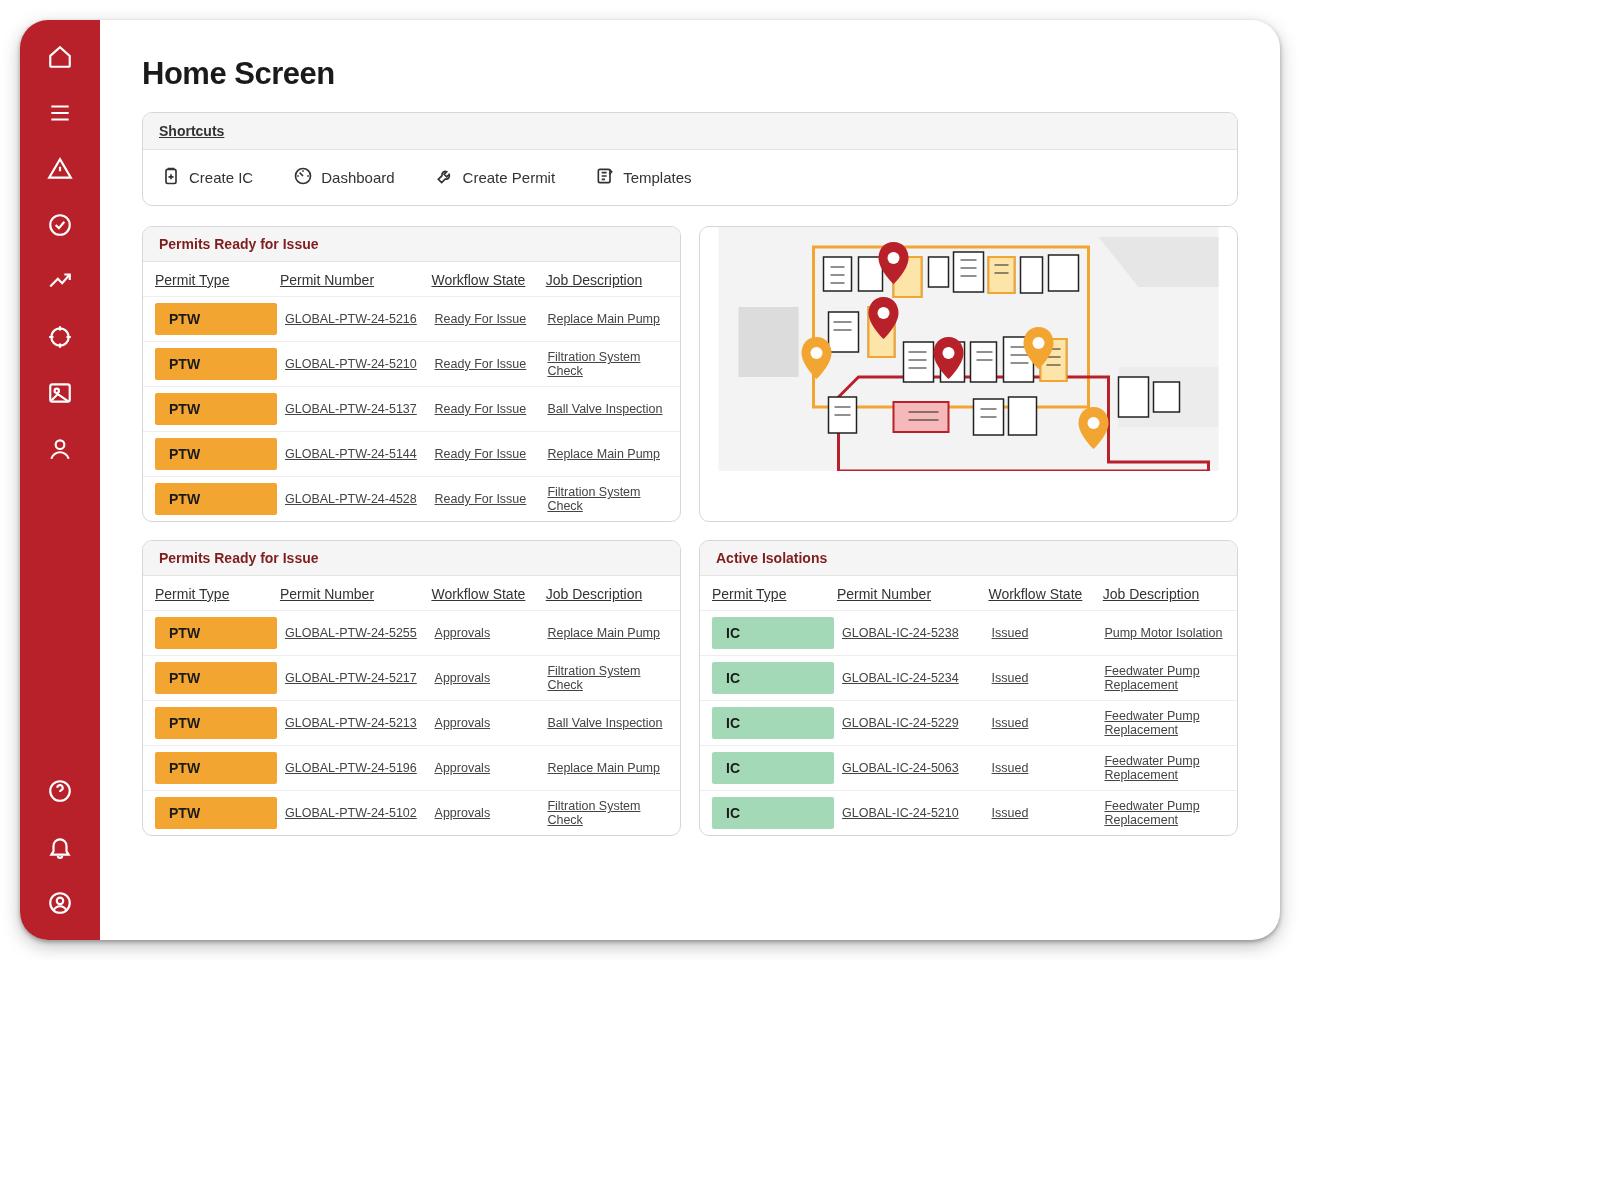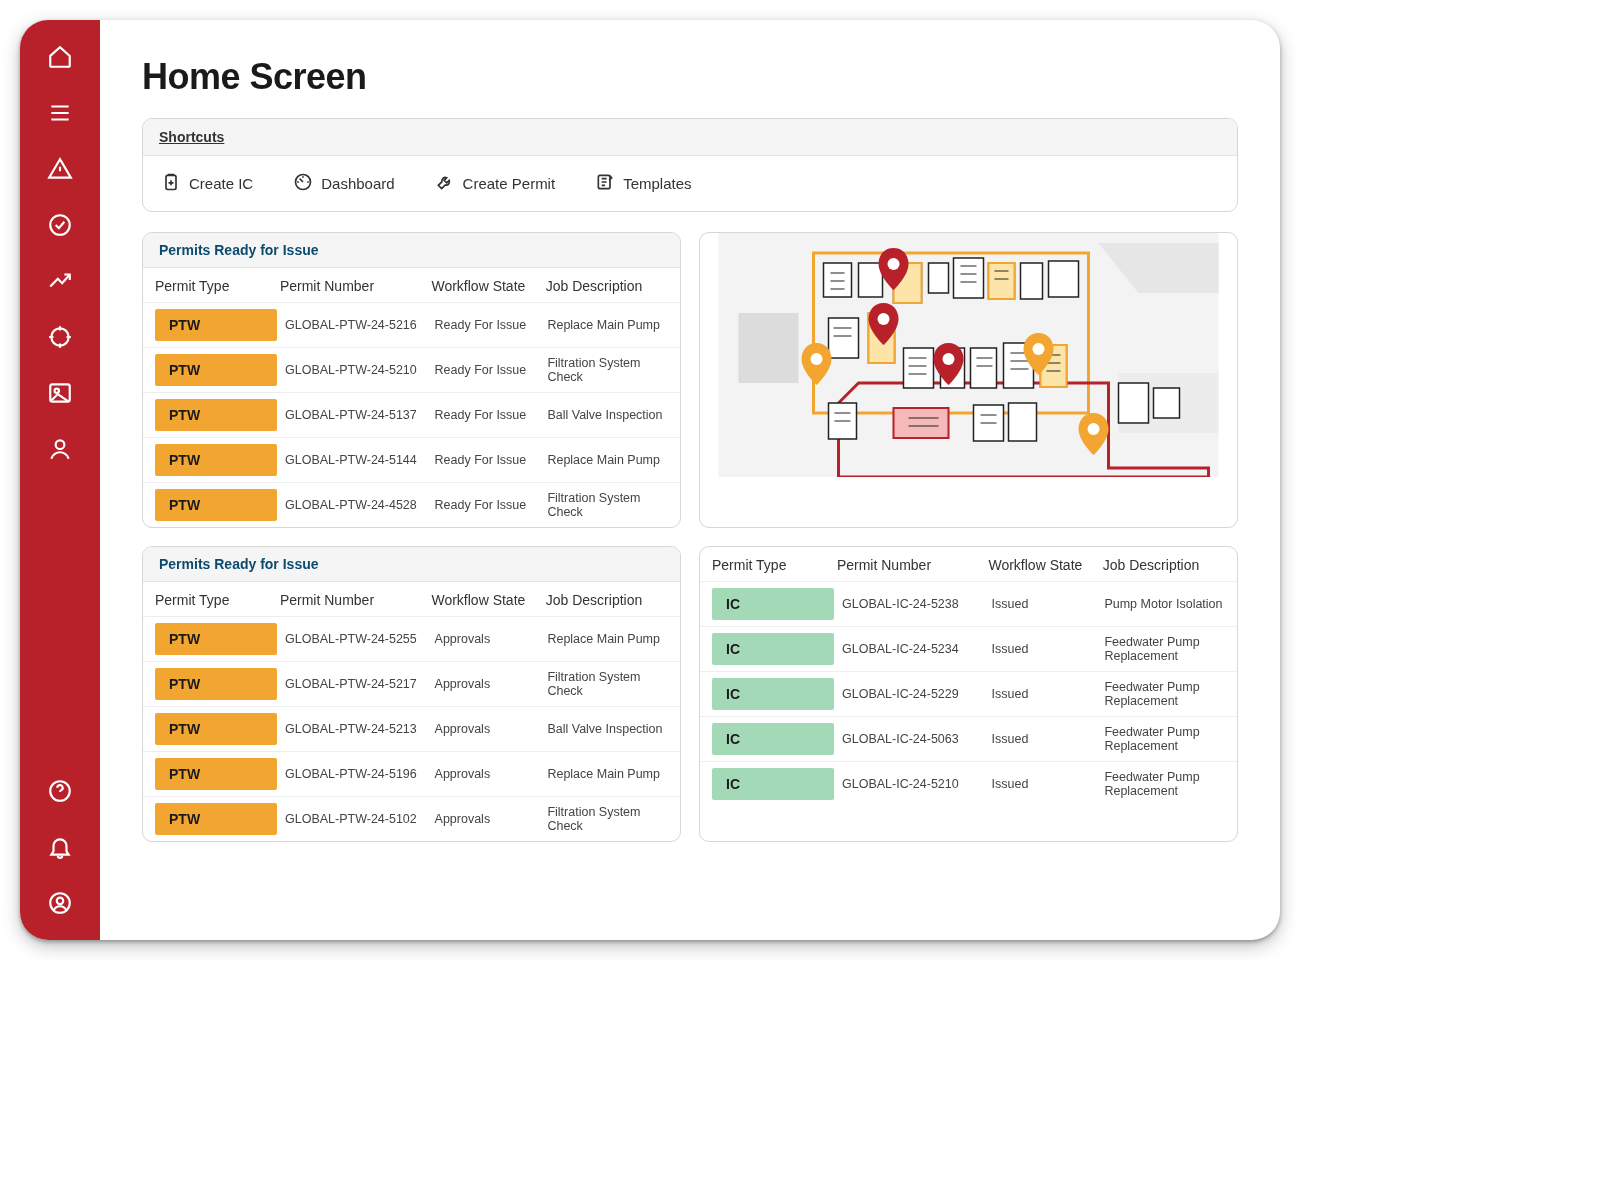--- a/index.html
+++ b/index.html
@@ -46,21 +46,21 @@
   
   .main {
     flex: 1;
     padding: 36px 42px 30px 42px;
     overflow: hidden;
     display: flex;
     flex-direction: column;
     gap: 20px;
   }
   .page-title {
-    font-size: 36px;
+    font-size: 31px;
     font-weight: 700;
     color: #1a1a1a;
     letter-spacing: -0.5px;
   }
 
   
   .card {
     border: 1px solid #d6d6d6;
     border-radius: 10px;
     overflow: hidden;
@@ -103,29 +103,30 @@
     border-radius: 10px;
     overflow: hidden;
     background: #fff;
   }
   .panel-header {
     background: #f5f5f5;
     border-bottom: 1px solid #e4e4e4;
     padding: 9px 16px;
     font-weight: 600;
     font-size: 14px;
-    color: #0c4a6e;
+    color: #7f1d1d;
   }
   
   .table-header, .table-row {
     display: grid;
     grid-template-columns: 1.1fr 1.35fr 1fr 1.15fr;
     align-items: center;
     padding: 0 12px;
     gap: 8px;
+    text-decoration: underline;
   }
   .table-header {
     padding-top: 10px;
     padding-bottom: 8px;
     font-size: 14px;
     color: #333;
   }
   .table-row {
     border-top: 1px solid #eee;
     font-size: 12.5px;
@@ -420,20 +421,21 @@
             <div class="table-row">
               <div><span class="type-tag tag-ptw">PTW</span></div>
               <div>GLOBAL-PTW-24-5102</div>
               <div>Approvals</div>
               <div>Filtration System Check</div>
             </div>
           </div>
       </section>
 
       <section class="panel">
+        <div class="panel-header">Active Isolations</div>
         <div class="table-header">
           <div>Permit Type</div>
           <div>Permit Number</div>
           <div>Workflow State</div>
           <div>Job Description</div>
         </div>
         <div>
             <div class="table-row">
               <div><span class="type-tag tag-ic">IC</span></div>
               <div>GLOBAL-IC-24-5238</div>

